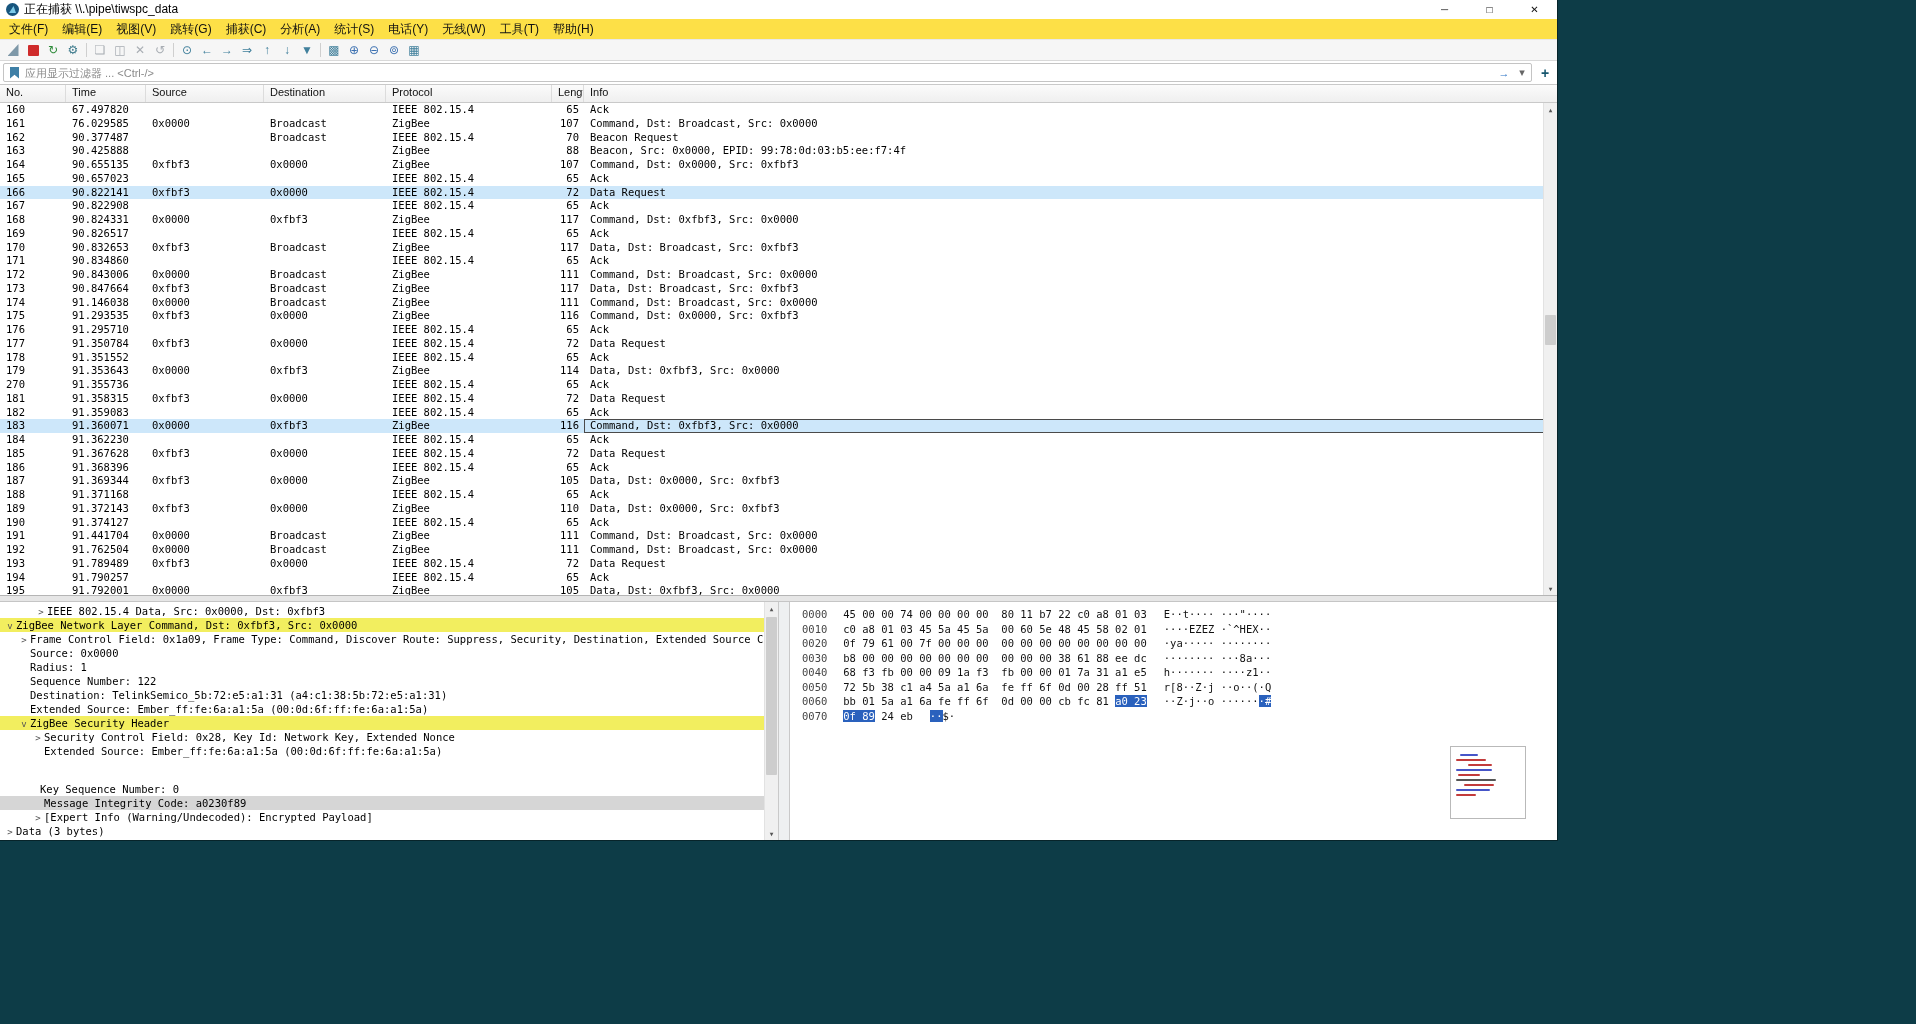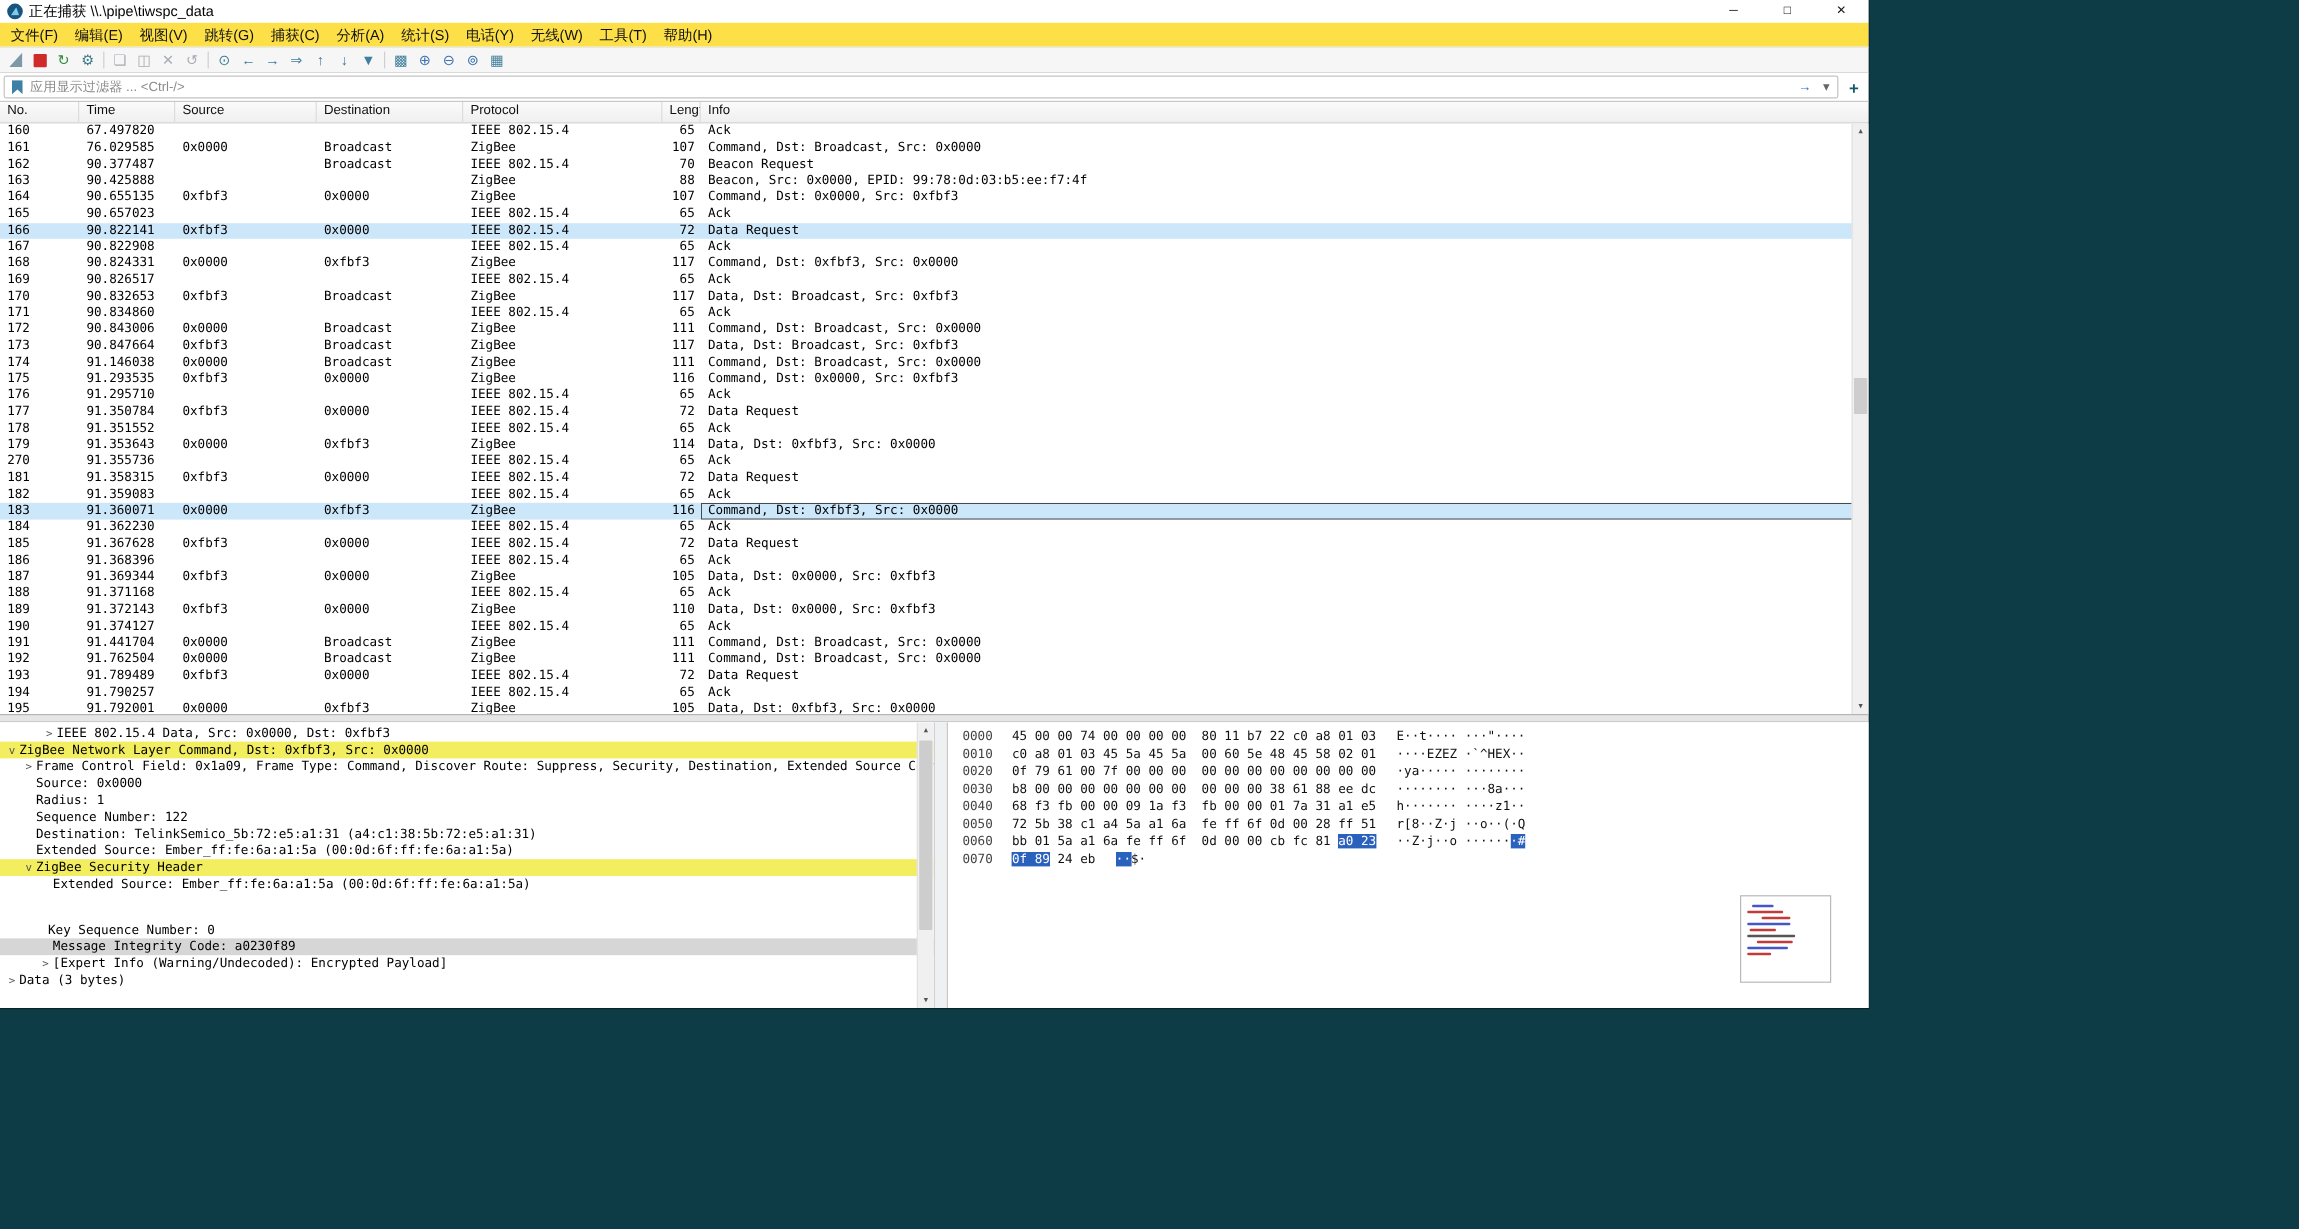--- a/index.html
+++ b/index.html
@@ -256,20 +256,21 @@
         <div id="dlines">
             <div class="dline" style="padding-left: 4px; margin-left: 31px;"><span class="arrow">&gt;</span><span>IEEE 802.15.4 Data, Src: 0x0000, Dst: 0xfbf3</span></div>
             <div class="dline yellow" style="padding-left: 4px;"><span class="arrow">v</span><span>ZigBee Network Layer Command, Dst: 0xfbf3, Src: 0x0000</span></div>
             <div class="dline" style="padding-left: 18px;"><span class="arrow">&gt;</span><span>Frame Control Field: 0x1a09, Frame Type: Command, Discover Route: Suppress, Security, Destination, Extended Source Command</span></div>
             <div class="dline" style="padding-left: 18px;"><span class="arrow"> </span><span>Source: 0x0000</span></div>
             <div class="dline" style="padding-left: 18px;"><span class="arrow"> </span><span>Radius: 1</span></div>
             <div class="dline" style="padding-left: 18px;"><span class="arrow"> </span><span>Sequence Number: 122</span></div>
             <div class="dline" style="padding-left: 18px;"><span class="arrow"> </span><span>Destination: TelinkSemico_5b:72:e5:a1:31 (a4:c1:38:5b:72:e5:a1:31)</span></div>
             <div class="dline" style="padding-left: 18px;"><span class="arrow"> </span><span>Extended Source: Ember_ff:fe:6a:a1:5a (00:0d:6f:ff:fe:6a:a1:5a)</span></div>
             <div class="dline yellow" style="padding-left: 18px;"><span class="arrow">v</span><span>ZigBee Security Header</span></div>
+            <div class="dline" style="padding-left: 32px;"><span class="arrow">&gt;</span><span>Security Control Field: 0x28, Key Id: Network Key, Extended Nonce</span></div>
             <div class="dline" style="padding-left: 32px;"><span class="arrow"> </span><span>Extended Source: Ember_ff:fe:6a:a1:5a (00:0d:6f:ff:fe:6a:a1:5a)</span></div>
             <div class="dline" style="padding-left: 28px; margin-top: 24px;"><span class="arrow"> </span><span>Key Sequence Number: 0</span></div>
             <div class="dline gray" style="padding-left: 32px;"><span class="arrow"> </span><span>Message Integrity Code: a0230f89</span></div>
             <div class="dline" style="padding-left: 32px;"><span class="arrow">&gt;</span><span>[Expert Info (Warning/Undecoded): Encrypted Payload]</span></div>
             <div class="dline" style="padding-left: 4px;"><span class="arrow">&gt;</span><span>Data (3 bytes)</span></div>
           </div>
         <div class="vscroll">
           <div class="sb-arrow">▲</div>
           <div class="sb-thumb" style="top:15px;height:158px"></div>
           <div class="sb-arrow sb-bottom">▼</div>

